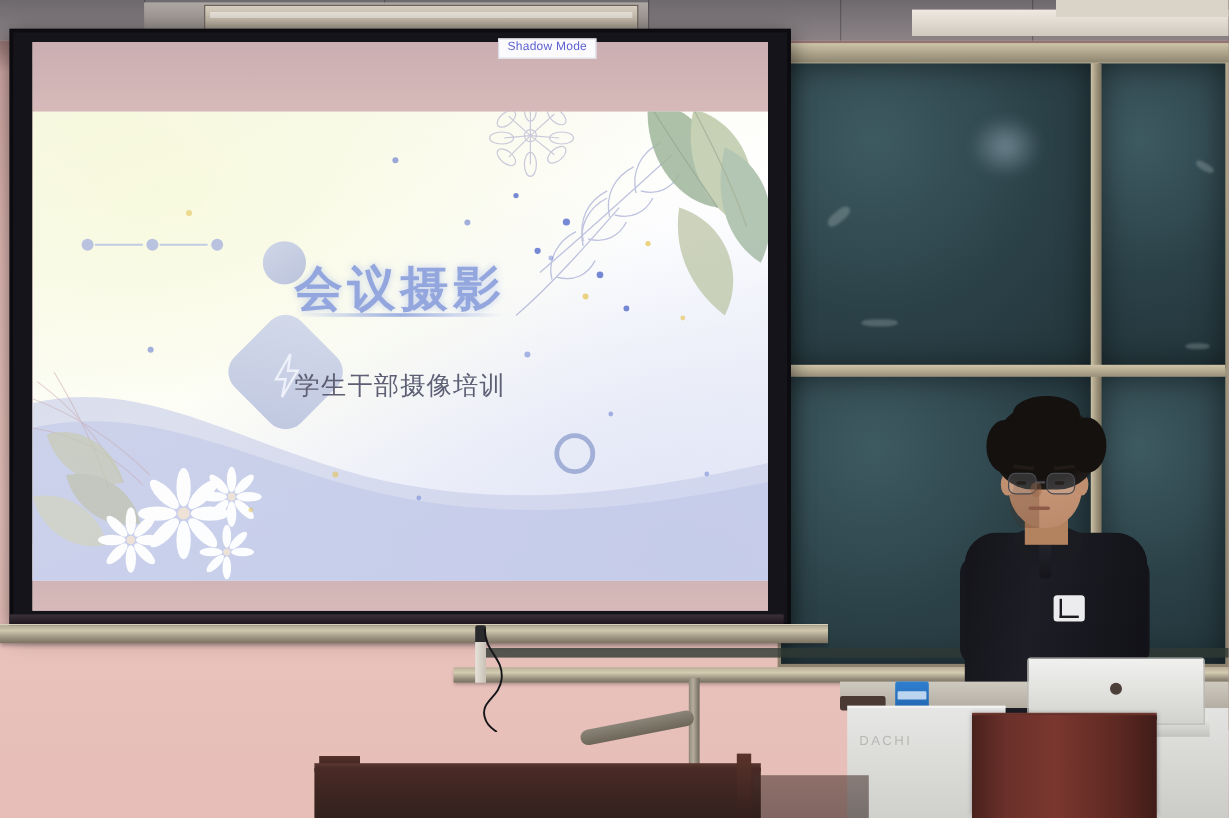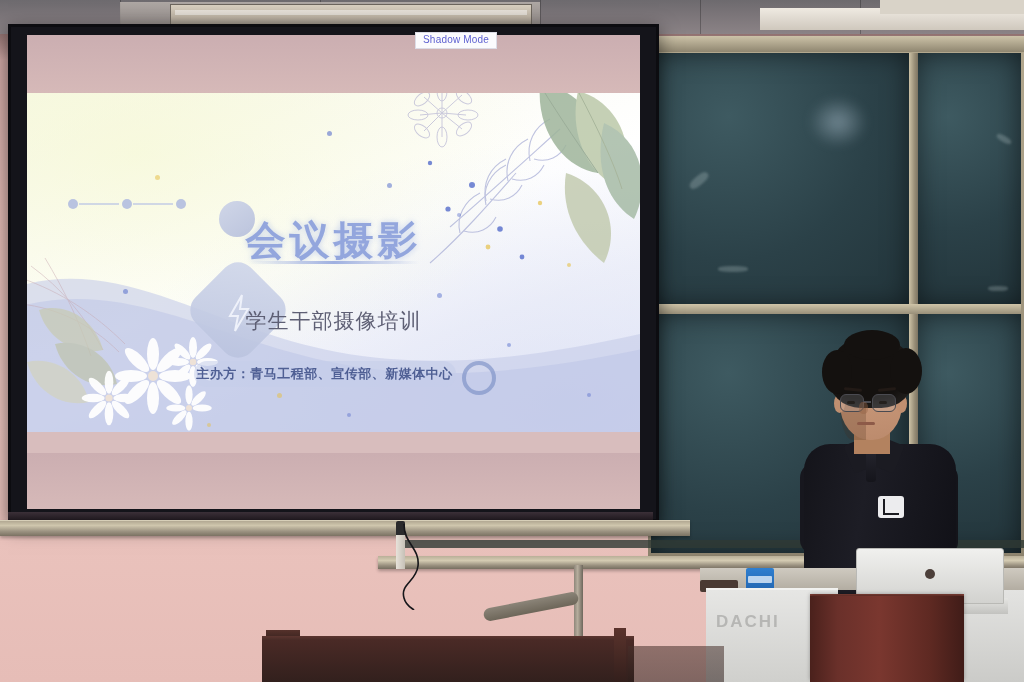--- a/index.html
+++ b/index.html
@@ -69,21 +69,21 @@
   
   .screen-outer{position:absolute;left:8px;top:24px;width:645px;height:492px;
     background:#14141a;border:3px solid #0c0c10;box-shadow:0 6px 18px rgba(0,0,0,.55);}
   .screen-surface{position:absolute;left:16px;top:8px;width:613px;height:474px;
     background:#d8bdbd;overflow:hidden;}
   .letterbox{position:absolute;left:0;width:613px;
     background:linear-gradient(180deg,#cbaeb1,#d6b9b8);}
   .lb-top{top:0;height:58px;}
   .lb-bottom{bottom:0;height:56px;}
 
-  .slide{position:absolute;left:0;top:58px;width:613px;height:339px;overflow:hidden;
+  .slide{position:absolute;left:0;top:58px;width:613px;height:391px;overflow:hidden;
     background:linear-gradient(160deg,#f7f8e8 0%,#fbfbf4 22%,#ffffff 48%,#f4f5fb 70%,#eceffa 100%);}
   .slide-haze{position:absolute;inset:0;background:
      radial-gradient(ellipse at 18% 18%,rgba(245,248,205,.55),rgba(255,255,255,0) 58%),
      radial-gradient(ellipse at 88% 92%,rgba(205,212,240,.45),rgba(255,255,255,0) 60%);}
 
   
   .wave{position:absolute;left:-20px;bottom:-10px;width:660px;height:210px;}
 
   
   .leaf-art{position:absolute;right:-10px;top:-16px;width:260px;height:210px;}
@@ -160,21 +160,21 @@
   .arm-l{position:absolute;left:10px;top:206px;width:30px;height:74px;border-radius:14px;
     background:linear-gradient(180deg,#c59madd,#b9886a);background:linear-gradient(180deg,#c3906f,#b07e60);}
   .arm-r{position:absolute;left:126px;top:210px;width:30px;height:66px;border-radius:14px;
     background:linear-gradient(180deg,#c3906f,#ad7b5d);}
   .hand-r{position:absolute;left:124px;top:266px;width:34px;height:30px;border-radius:10px 10px 14px 14px;
     background:linear-gradient(180deg,#c79372,#b2805f);}
 
   
   .cabinet-left{position:absolute;left:706px;top:588px;width:132px;height:94px;
     background:linear-gradient(180deg,#e6e6e4,#cfcfcc);border-top:2px solid #f2f2f0;}
-  .cabinet-left-text{position:absolute;left:716px;top:612px;font-size:17px;font-weight:bold;
+  .cabinet-left-text{position:absolute;left:716px;top:612px;font-size:11px;font-weight:normal;
     letter-spacing:2px;color:rgba(150,150,148,.55);font-family:"Liberation Sans",sans-serif;}
   .cabinet-right{position:absolute;left:950px;top:590px;width:74px;height:92px;
     background:linear-gradient(180deg,#e3e3e1,#cbcbc8);}
   .cabinet-right2{position:absolute;left:884px;top:608px;width:140px;height:74px;
     background:linear-gradient(180deg,#ededeb,#d6d6d3);}
   .shelf-lines{position:absolute;left:700px;top:568px;width:324px;height:22px;
     background:linear-gradient(180deg,#cfcac0,#b3ada2);}
   .box-blue{position:absolute;left:746px;top:568px;width:28px;height:30px;
     background:linear-gradient(180deg,#2f7fd0,#1f5fa8);border-radius:2px;}
   .box-blue-label{position:absolute;left:748px;top:576px;width:24px;height:7px;
@@ -393,23 +393,20 @@
         <div class="logo-dot"></div>
         <div class="logo-badge"></div>
         <svg class="logo-bolt" viewBox="0 0 32 40">
           <path d="M19,2 L7,23 L15,23 L12,38 L25,16 L17,16 Z" fill="none" stroke="#eef1fa" stroke-width="2"></path>
         </svg>
 
         <div class="slide-title">会议摄影</div>
         <div class="title-underline"></div>
         <div class="slide-sub sub2">学生干部摄像培训</div>
 
-        <div class="host-pill">
-          <span class="host-text">主办方：青马工程部、宣传部、新媒体中心</span>
-        </div>
         <div class="host-ring"></div>
       </div>
     </div>
   </div>
   <div class="screen-bottom-bar"></div>
 
   <div class="shadow-mode">Shadow Mode</div>
 
   <div class="rail-dark"></div>
   <div class="rail"></div>

